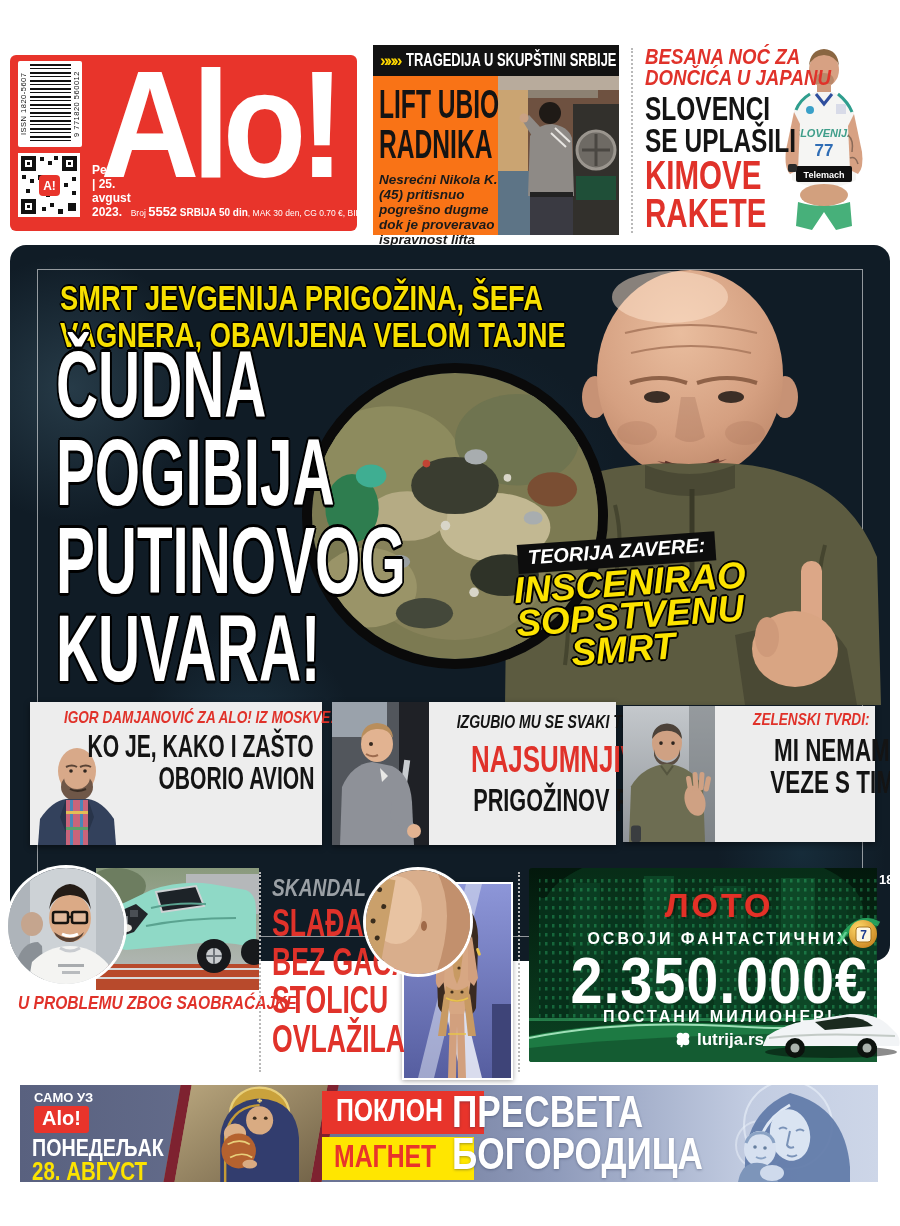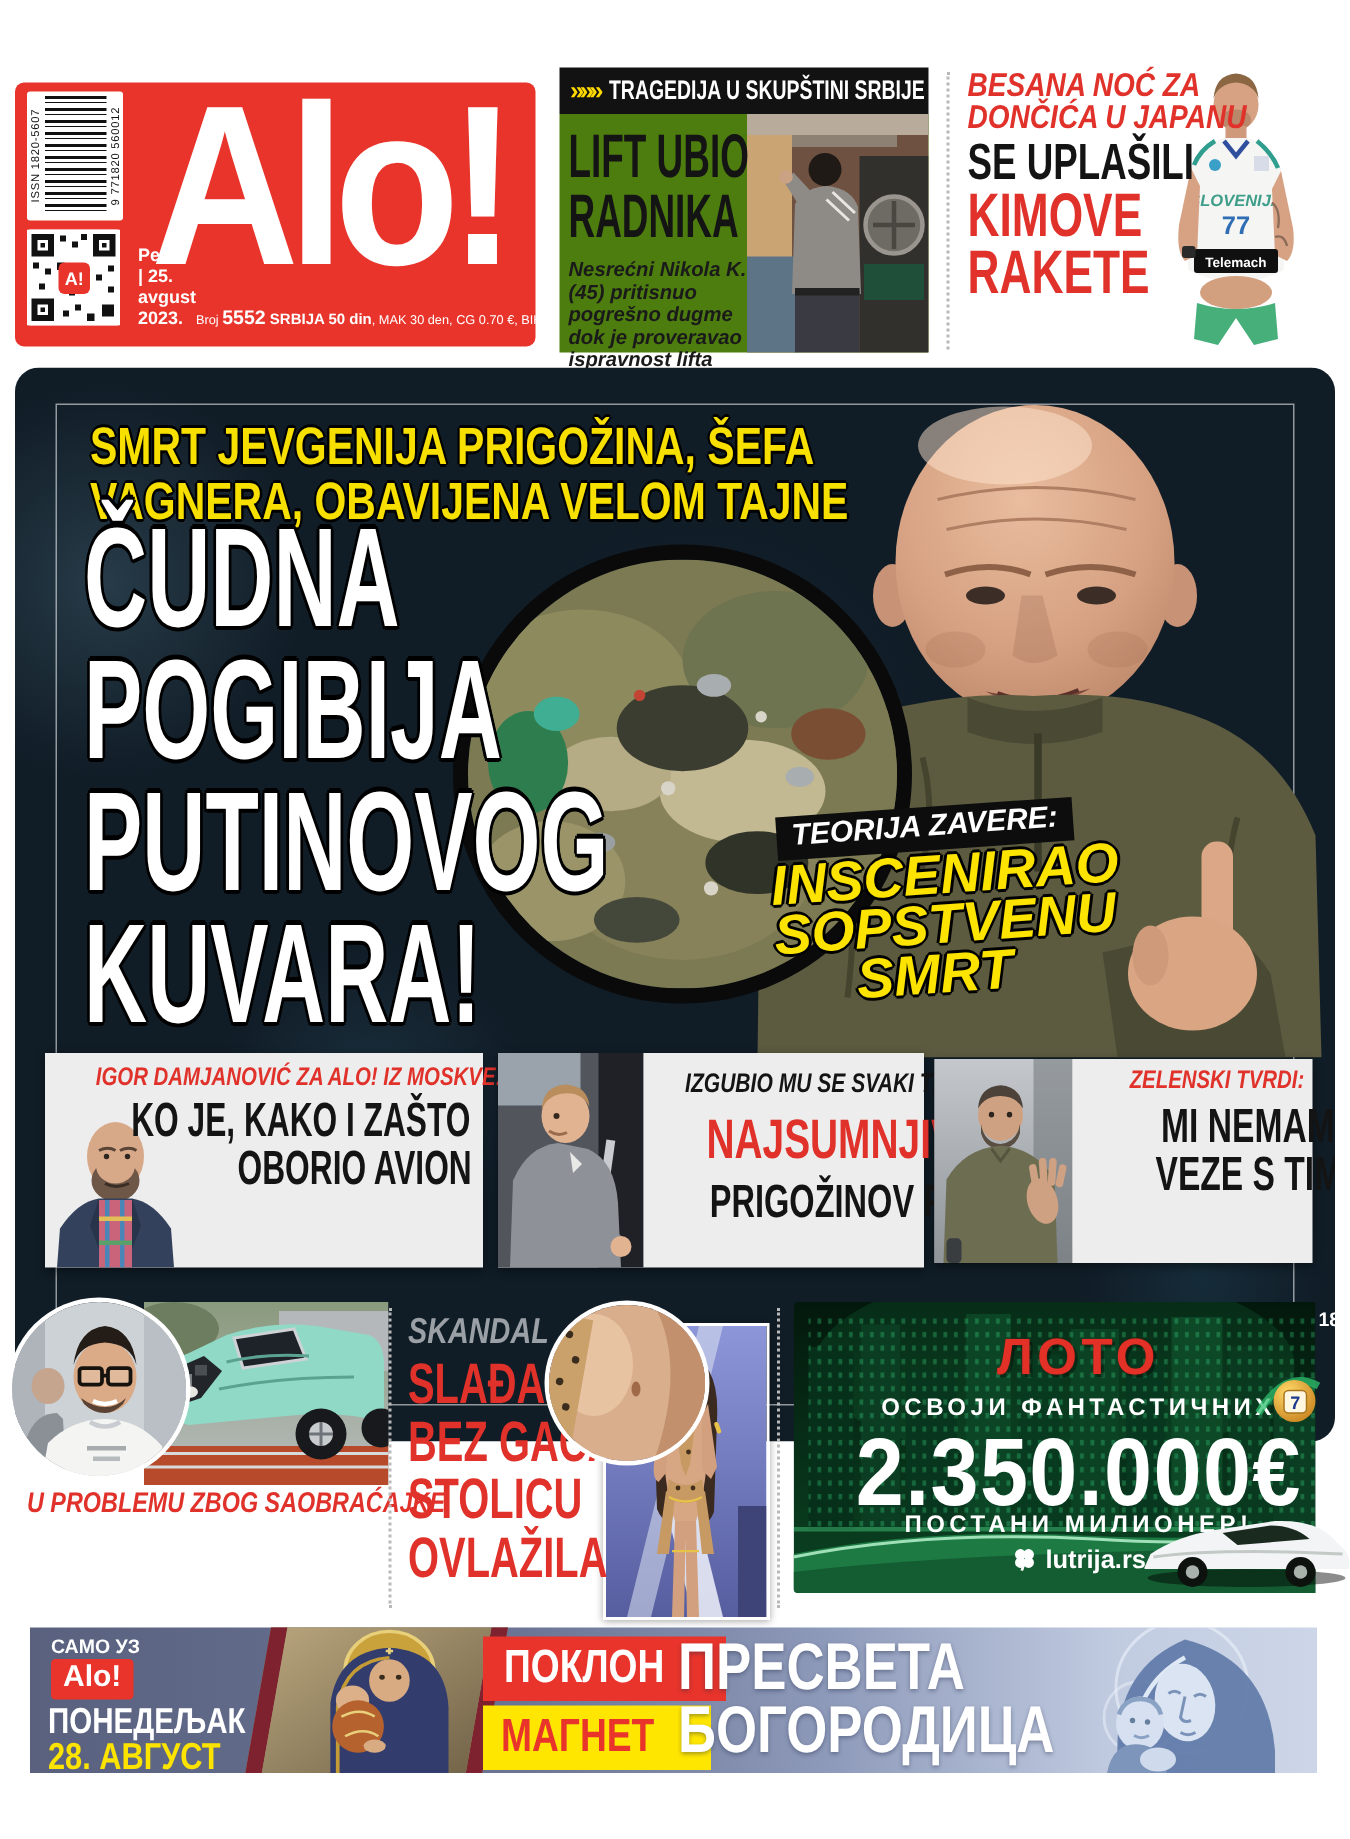--- a/index.html
+++ b/index.html
@@ -24,21 +24,21 @@
             font-size:152px;line-height:1.1;letter-spacing:-8px;transform:scaleX(.9);transform-origin:50% 0;}
   #mast-bottom{left:82px;right:8px;bottom:12px;display:flex;align-items:flex-end;color:#ffffff;}
   #mast-date{font-weight:700;font-size:12px;}
   #mast-issue{margin-left:auto;font-size:8.5px;white-space:nowrap;}
   #mast-issue b.num{font-size:13px;} #mast-issue b.srb{font-size:10px;}
   
   #top-center{left:373px;top:45px;width:246px;height:190px;}
   #tc-bar{left:0;top:0;right:0;height:31px;background:#121212;display:flex;align-items:center;padding:0 7px;box-sizing:border-box;}
   #tc-arrows{color:#ffd900;font-weight:900;font-size:17px;letter-spacing:-3px;margin-right:7px;}
   #tc-kicker{color:#fff;font-weight:900;font-size:18px;}
-  #tc-body{left:0;top:31px;right:0;bottom:0;background:#4d7c0f;}
+  #tc-body{left:0;top:31px;right:0;bottom:0;background:#f97316;}
   .tc-hline{font-weight:900;font-size:41px;line-height:40px;color:#141414;}
   #tc-text{font-style:italic;font-weight:700;font-size:13.5px;line-height:15px;color:#1a1a1a;width:120px;}
   
   #top-right{left:645px;top:40px;width:245px;height:198px;}
   .tr-kline{font-style:italic;font-weight:900;font-size:22px;line-height:21px;color:#e0322a;}
   .tr-bline{font-weight:900;font-size:34px;line-height:32px;color:#141414;}
   .tr-rline{font-weight:900;font-size:41px;line-height:38px;color:#e0322a;}
   .vdiv{border-left:2px dotted #b9b9b9;}
   
   #main-panel{left:10px;top:245px;width:880px;height:716px;border-radius:16px;overflow:hidden;
@@ -202,20 +202,21 @@
       <text x="74" y="138" text-anchor="middle" font-family="Liberation Sans, sans-serif" font-weight="bold" font-size="9" fill="#ffffff">Telemach</text>
       <ellipse cx="74" cy="155" rx="24" ry="11" fill="#d2a07e"></ellipse>
       <rect x="38" y="124" width="9" height="8" rx="2" fill="#2a2a2a"></rect>
       <path d="M48 162 Q74 170 100 162 L102 186 L86 190 L74 172 L62 190 L46 186 Z" fill="#47b07a"></path>
     </svg>
     <div class="abs" style="left:0;top:6px;z-index:2;">
       <div class="tr-kline"><span class="cx" style="transform:scaleX(.85);">BESANA NOĆ ZA</span></div>
       <div class="tr-kline"><span class="cx" style="transform:scaleX(.85);">DONČIĆA U JAPANU</span></div>
     </div>
     <div class="abs" style="left:0;top:52px;z-index:2;">
+      <div class="tr-bline"><span class="cx" style="transform:scaleX(.72);">SLOVENCI</span></div>
       <div class="tr-bline"><span class="cx" style="transform:scaleX(.72);">SE UPLAŠILI</span></div>
       <div class="tr-rline"><span class="cx" style="transform:scaleX(.72);">KIMOVE</span></div>
       <div class="tr-rline"><span class="cx" style="transform:scaleX(.72);">RAKETE</span></div>
     </div>
   </div>
 
   <div id="main-panel" class="abs">
 
     <svg class="abs" style="right:0;top:0;z-index:1;" width="395" height="460" viewBox="0 0 395 460">
       <defs>

